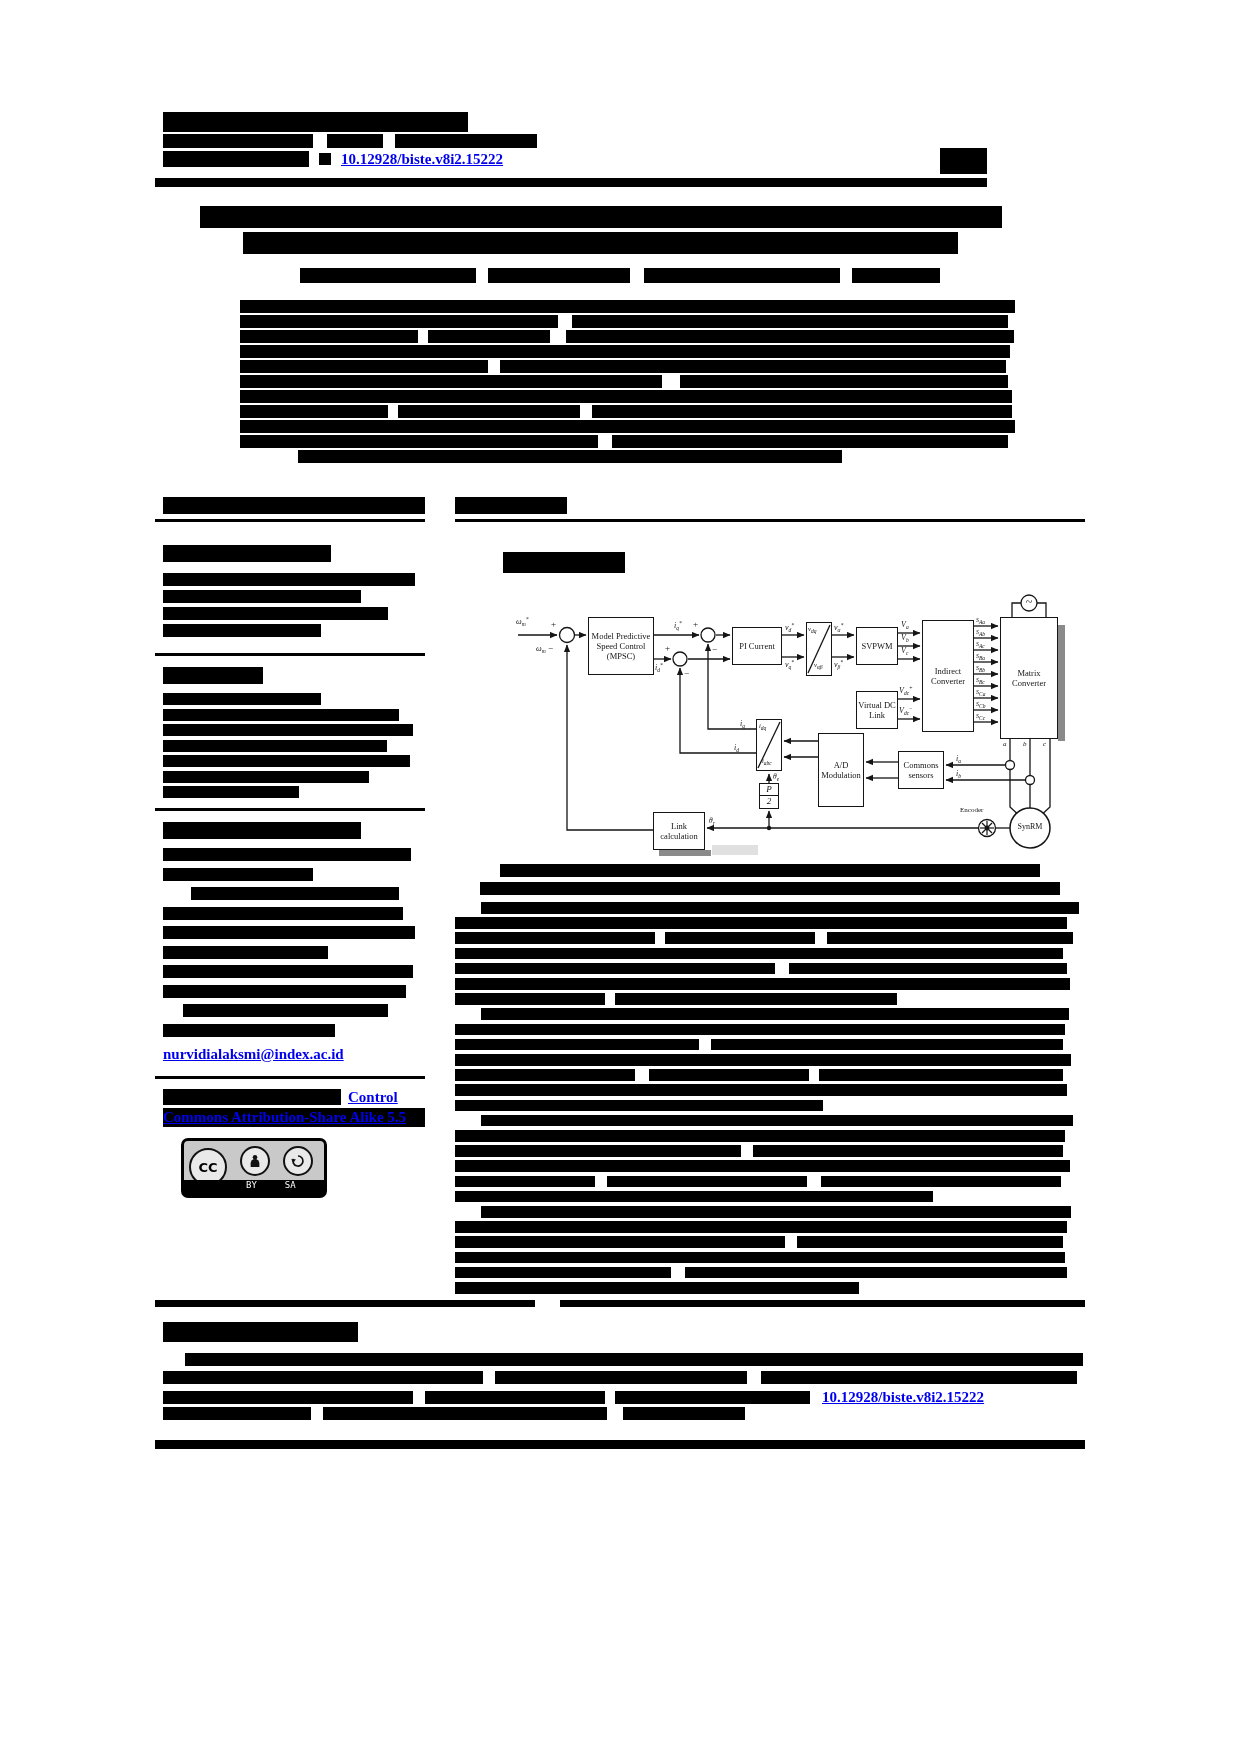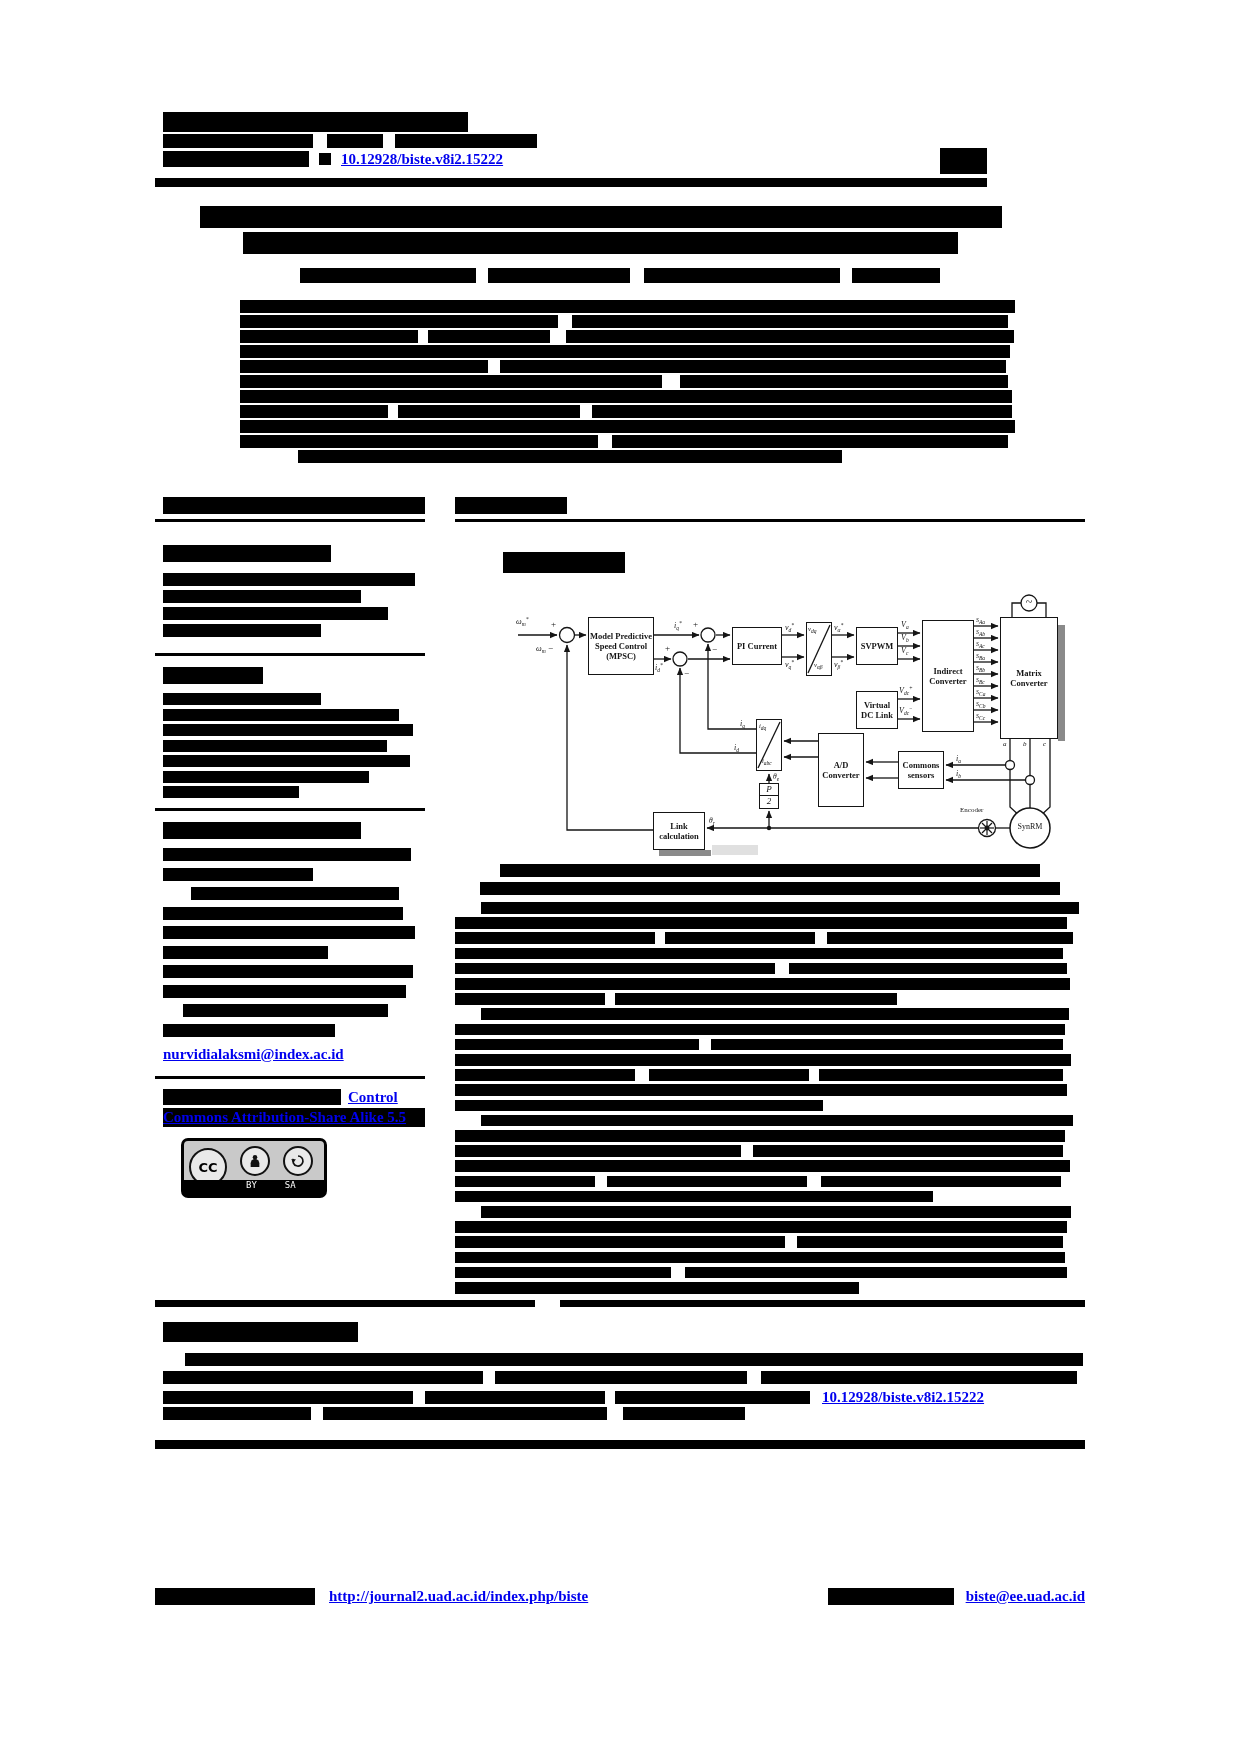--- a/index.html
+++ b/index.html
@@ -11,21 +11,21 @@
   a.lnk{color:#0000ee;text-decoration:underline;font-weight:bold;white-space:nowrap;}
   
   .rr{position:absolute;}
   .rline{position:absolute;left:0;right:0;display:flex;}
   .rbar{background:#000;height:100%;flex:0 0 auto;}
   .rgap{flex:0 0 auto;height:100%;}
   
   .fig{position:absolute;left:460px;top:525px;width:625px;height:335px;background:#fff;}
   .blk{position:absolute;border:1.5px solid #151515;background:#fff;box-sizing:border-box;
        display:flex;align-items:center;justify-content:center;text-align:center;
-       font-size:8.5px;line-height:1.18;padding:1px;z-index:1;color:#151515;font-weight:bold;}
+       font-size:8.5px;line-height:1.18;padding:1px;z-index:1;color:#151515;}
   .sg{position:absolute;font-style:italic;font-size:8px;color:#151515;z-index:4;white-space:nowrap;line-height:1;}
   .sg sub{font-size:5.5px;vertical-align:-2px;}
   .sg sup{font-size:5.5px;vertical-align:3px;}
   .sn{position:absolute;font-size:9px;z-index:4;color:#151515;line-height:1;}
   .figsvg{position:absolute;left:0;top:0;z-index:3;pointer-events:none;}
   .shadow{position:absolute;z-index:0;}
   .frac{position:absolute;left:299px;top:258px;width:20px;height:26px;border:1.5px solid #151515;
         background:#fff;box-sizing:border-box;font:italic 9px "Liberation Serif",serif;
         text-align:center;z-index:1;color:#151515;}
   .frac div{height:11px;line-height:11px;}
@@ -273,21 +273,21 @@
         <span>Indirect Converter</span>
       </div>
     <div class="blk" style="left:540px;top:92px;width:58px;height:122px;">
         <span>Matrix Converter</span>
       </div>
     <div class="blk" style="left:396px;top:166px;width:42px;height:38px;">
         <span>Virtual DC Link</span>
       </div>
     <div class="blk" style="left:296px;top:194px;width:26px;height:52px;"></div>
     <div class="blk" style="left:358px;top:208px;width:46px;height:74px;">
-        <span>A/D Converter</span>
+        <span>A/D Modulation</span>
       </div>
     <div class="blk" style="left:438px;top:226px;width:46px;height:38px;">
         <span>Commons sensors</span>
       </div>
     <div class="blk" style="left:193px;top:287px;width:52px;height:38px;">
         <span>Link calculation</span>
       </div>
     <div class="frac">
       <div>P</div>
       <div>2</div>
@@ -569,23 +569,14 @@
       <div class="rline" style="top: 0px; height: 13px; justify-content: flex-start;">
         <span class="rbar" style="width: 148px;"></span>
         <span class="rgap" style="width: 12px;"></span>
         <span class="rbar" style="width: 284px;"></span>
         <span class="rgap" style="width: 16px;"></span>
         <span class="rbar" style="width: 122px;"></span>
       </div>
     </div>
   <div class="rule" style="left:155px;top:1440px;width:930px;height:9px;"></div>
 
-  <div class="footer">
-    <span style="background:#000;width:160px;height:17px;display:inline-block;"></span>
-    <span style="width:14px;display:inline-block;"></span>
-    <a class="lnk" href="#">http://journal2.uad.ac.id/index.php/biste</a>
-    <span style="flex:1;"></span>
-    <span style="background:#000;width:126px;height:17px;display:inline-block;"></span>
-    <span style="width:12px;display:inline-block;"></span>
-    <a class="lnk" href="#">biste@ee.uad.ac.id</a>
-  </div>
 
 </div>
 
 </body></html>

